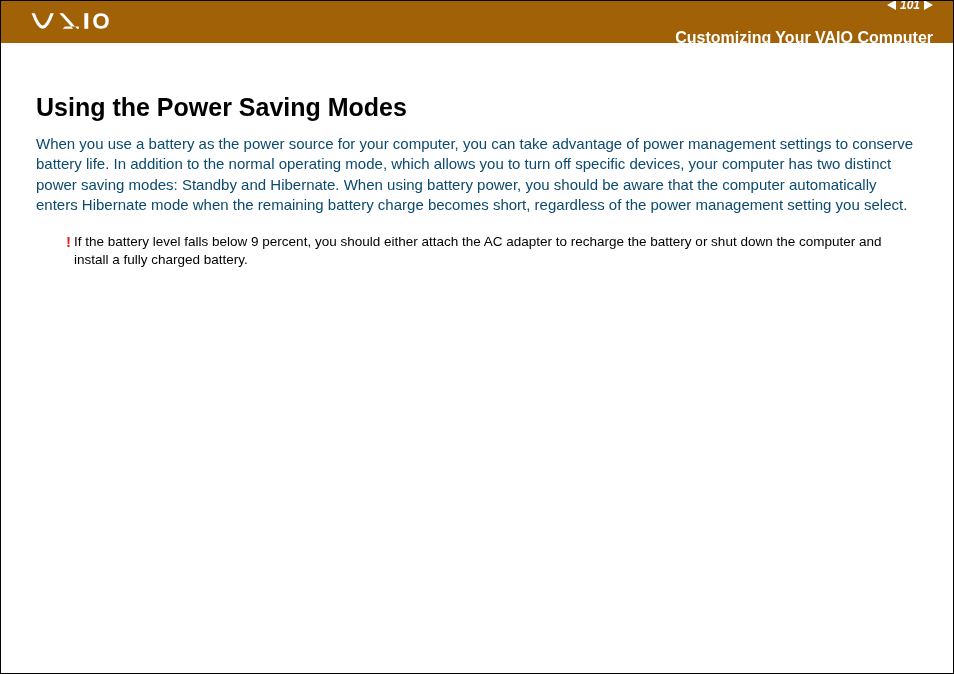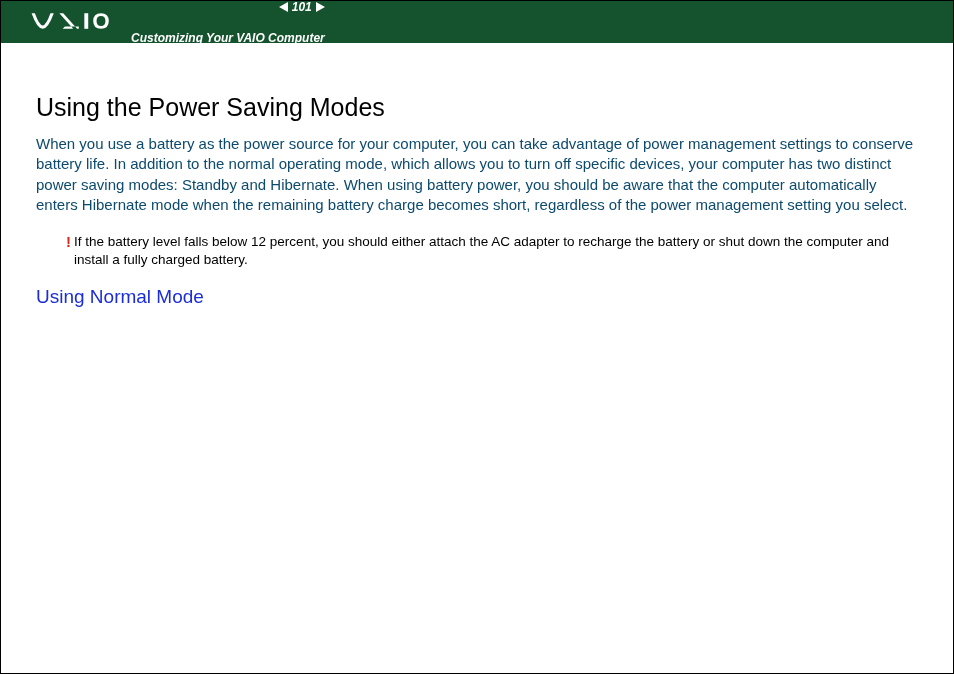--- a/index.html
+++ b/index.html
@@ -9,26 +9,26 @@
     }
     body {
       width: 954px;
       height: 674px;
       font-family: Arial, Helvetica, sans-serif;
       background: #fff;
       border: 1px solid #000;
       position: relative;
     }
     .header {
-      background: #14532d;
+      background: #a16207;
       height: 42px;
       display: flex;
       align-items: center;
-      justify-content: flex-start;
-      padding: 0 28px 0 20px;
+      justify-content: space-between;
+      padding: 0 20px 0 20px;
     }
     .logo {
       color: #fff;
       font-size: 28px;
       font-weight: bold;
       letter-spacing: 2px;
     }
     .logo svg {
       height: 20px;
       fill: #fff;
@@ -57,31 +57,30 @@
       border-top: 5px solid transparent;
       border-bottom: 5px solid transparent;
       border-right: 9px solid #fff;
     }
     .arrow-right {
       border-top: 5px solid transparent;
       border-bottom: 5px solid transparent;
       border-left: 9px solid #fff;
     }
     .section-title {
-      font-size: 12px;
+      font-size: 16px;
       font-weight: bold;
       margin-top: 17px;
-      font-style: italic;
     }
     .content {
       padding: 50px 35px 20px 35px;
     }
     .main-heading {
       font-size: 25px;
-      font-weight: normal;
+      font-weight: bold;
       color: #000;
       margin-bottom: 12px;
     }
     .body-text {
       font-size: 15px;
       line-height: 1.35;
       color: #0c4a6e;
       margin-bottom: 18px;
     }
     .note-block {
@@ -130,16 +129,15 @@
     </div>
     <div class="section-title">Customizing Your VAIO Computer</div>
   </div>
 </div>
 
 <div class="content">
   <h1 class="main-heading">Using the Power Saving Modes</h1>
   <p class="body-text">When you use a battery as the power source for your computer, you can take advantage of power management settings to conserve battery life. In addition to the normal operating mode, which allows you to turn off specific devices, your computer has two distinct power saving modes: Standby and Hibernate. When using battery power, you should be aware that the computer automatically enters Hibernate mode when the remaining battery charge becomes short, regardless of the power management setting you select.</p>
   <div class="note-block">
     <span class="note-icon">!</span>
-    <span class="note-text">If the battery level falls below 12 percent, you should either attach the AC adapter to recharge the battery or shut down the computer and install a fully charged battery.</span>
+    <span class="note-text">If the battery level falls below 9 percent, you should either attach the AC adapter to recharge the battery or shut down the computer and install a fully charged battery.</span>
   </div>
-  <h2 class="sub-heading">Using Normal Mode</h2>
 </div>
 
 </body></html>

